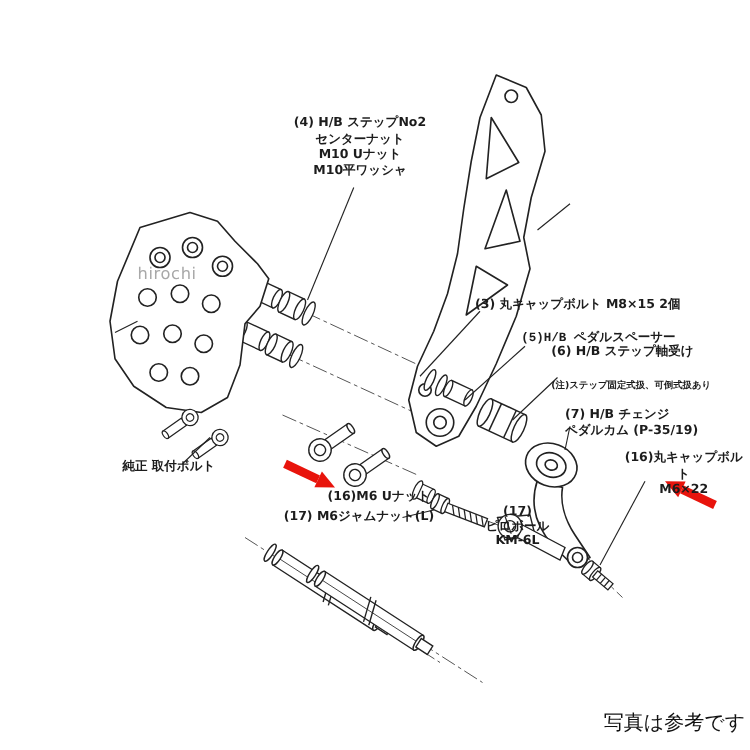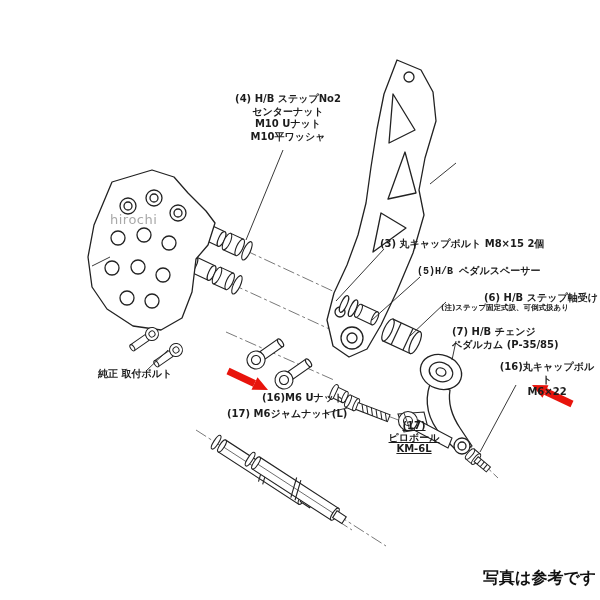--- a/index.html
+++ b/index.html
@@ -13,21 +13,21 @@
     color:#1c1c1c;white-space:pre-line;
   }
   .label.center{text-align:center;}
   .note{font-size:7.5px;line-height:9px;}
   .watermark{
     position:absolute;font-size:13px;color:#a8a8a8;font-weight:normal;
     letter-spacing:.5px;
     margin-top:12px;
   }
   .caption{
-    position:absolute;font-size:16px;font-weight:bold;color:#111;
+    position:absolute;font-size:16px;font-weight:normal;color:#111;
     white-space:nowrap;
   }
 </style>
 </head>
 <body>
 
 <div class="stage">
 
   <svg class="art" width="600" height="600" viewBox="0 0 600 600">
 
@@ -238,34 +238,34 @@
 センターナット
 M10 Uナット
 M10平ワッシャ</div>
 
 
 
   <div class="label" style="left:380px;top:238px;">(3) 丸キャップボルト M8×15 2個</div>
 
   <div class="label" style="left:417px;top:266px;font-family:Liberation Mono, monospace;">(5)H/B ペダルスペーサー</div>
 
-  <div class="label" style="left:441px;top:292px;margin-left:43px;">(6) H/B ステップ軸受け</div>
+  <div class="label" style="left:441px;top:276px;">(6) H/B ステップ軸受け</div>
   <div class="label note" style="left:441px;top:303px;width:155px;">(注)ステップ固定式扱、可倒式扱あり</div>
 
   <div class="label" style="left:452px;top:326px;">(7) H/B チェンジ
-ペダルカム (P-35/85)</div>
+ペダルカム (P-35/19)</div>
 
   <div class="label center" style="left:498px;top:361px;width:98px;">(16)丸キャップボルト
 M6×22</div>
 
   <div class="label" style="left:262px;top:392px;">(16)M6 Uナット</div>
 
   <div class="label" style="left:227px;top:408px;">(17) M6ジャムナット(L)</div>
 
-  <div class="label center" style="left:386px;top:420px;width:56px;line-height:11.5px;text-decoration:underline;">(17)
+  <div class="label center" style="left:386px;top:404px;width:56px;line-height:11.5px;">(17)
 ピロボール
 KM-6L</div>
 
   <div class="label" style="left:98px;top:368px;">純正 取付ボルト</div>
 
   <div class="caption" style="left:483px;top:568px;">写真は参考です</div>
 
 </div>
 
 </body></html>

